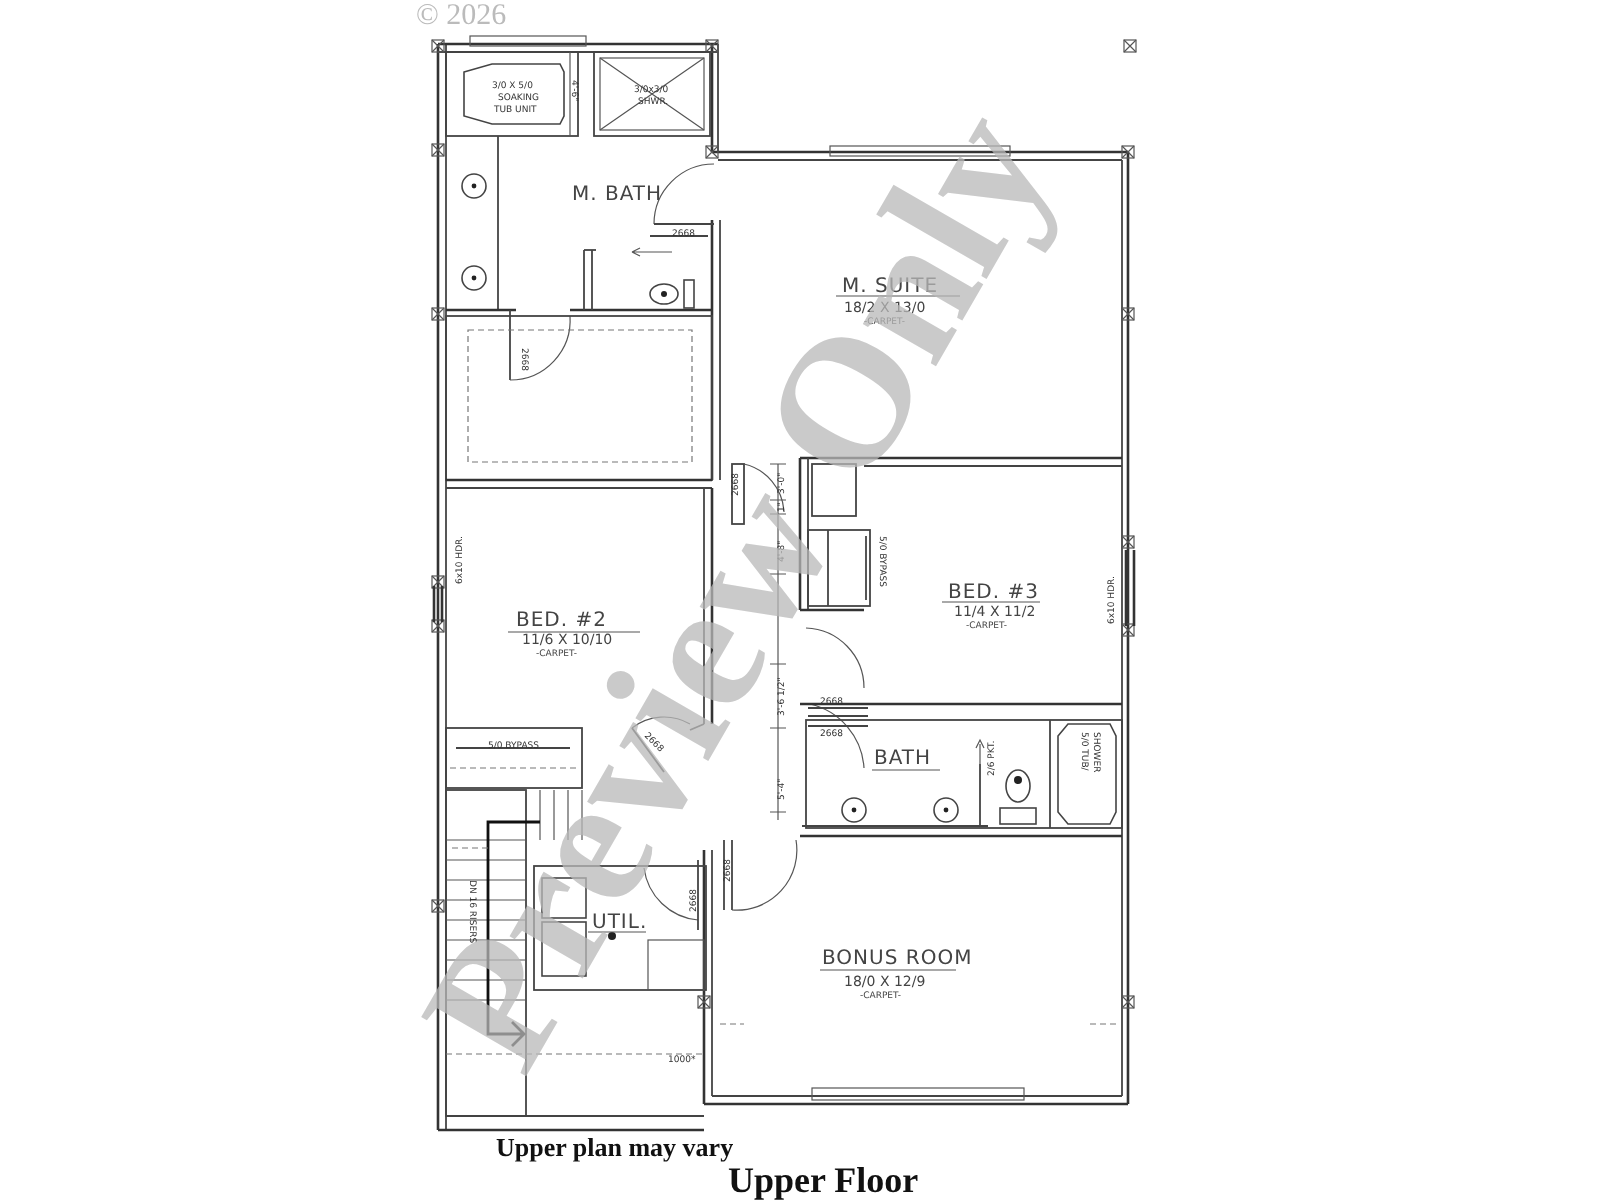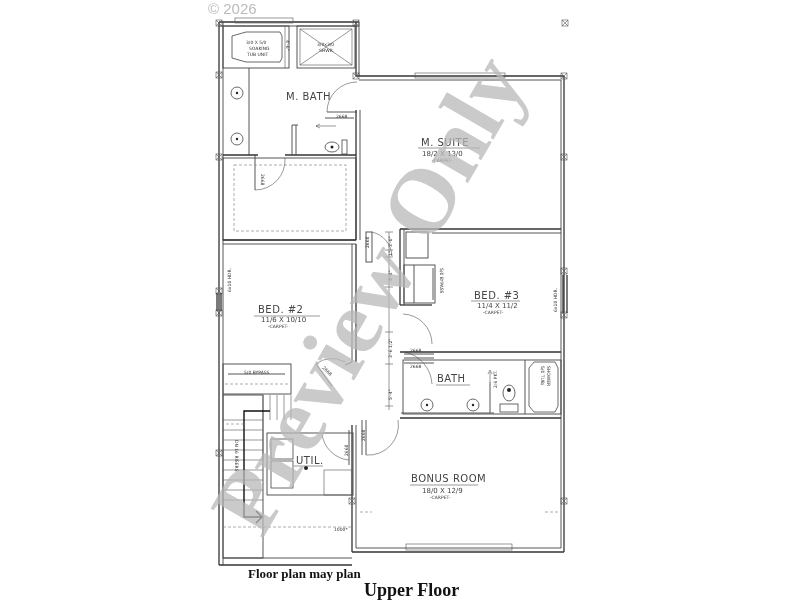--- a/index.html
+++ b/index.html
@@ -8,21 +8,21 @@
   .wall { fill: none; stroke: #333; stroke-width: 1.3; }
   .wall2 { fill: none; stroke: #444; stroke-width: 0.9; }
   .thin { fill: none; stroke: #555; stroke-width: 0.6; }
   .dash { fill: none; stroke: #777; stroke-width: 0.6; stroke-dasharray: 3 2; }
   .fixture { fill: none; stroke: #444; stroke-width: 0.8; }
   .dark { fill: #222; }
   .room-label { font-family: "DejaVu Sans", sans-serif; font-size: 10px; fill: #444; letter-spacing: 0.5px; }
   .room-dim { font-family: "DejaVu Sans", sans-serif; font-size: 7px; fill: #444; }
   .room-floor { font-family: "DejaVu Sans", sans-serif; font-size: 4.5px; fill: #444; }
   .tiny { font-family: "DejaVu Sans", sans-serif; font-size: 4.5px; fill: #333; }
-  .copyright { position: absolute; left: 208px; top: 0px; font-family: Liberation Sans, sans-serif; font-size: 15px; color: #bbb; }
+  .copyright { position: absolute; left: 208px; top: 0px; font-family: Liberation Serif, serif; font-size: 15px; color: #bbb; }
   .caption-left { position: absolute; left: 248px; top: 566px; font-family: "Liberation Serif", serif; font-weight: bold; font-size: 13px; color: #111; }
   .caption-center { position: absolute; left: 364px; top: 580px; font-family: "Liberation Serif", serif; font-weight: bold; font-size: 18px; color: #111; }
   .watermark { font-family: "Liberation Serif", serif; font-weight: bold; font-size: 92px; fill: #b8b8b8; fill-opacity: 0.75; }
 </style>
 </head>
 <body>
 
 <div class="copyright">© 2026</div>
 
 <svg id="plan" viewBox="0 0 800 600" xmlns="http://www.w3.org/2000/svg">
@@ -298,14 +298,14 @@
     <text class="tiny" transform="translate(392 247) rotate(-90)">3'-0"</text>
     <text class="tiny" transform="translate(392 256) rotate(-90)">1"</text>
     <text class="tiny" transform="translate(392 281) rotate(-90)">4'-8"</text>
     <text class="tiny" transform="translate(392 358) rotate(-90)">3'-6 1/2"</text>
     <text class="tiny" transform="translate(392 400) rotate(-90)">5'-4"</text>
   </g>
 
   <text class="watermark" transform="translate(262 540) rotate(-60)">Preview Only</text>
 </svg>
 
-<div class="caption-left">Floor plan may plan</div>
+<div class="caption-left">Upper plan may vary</div>
 <div class="caption-center">Upper Floor</div>
 
 </body></html>

